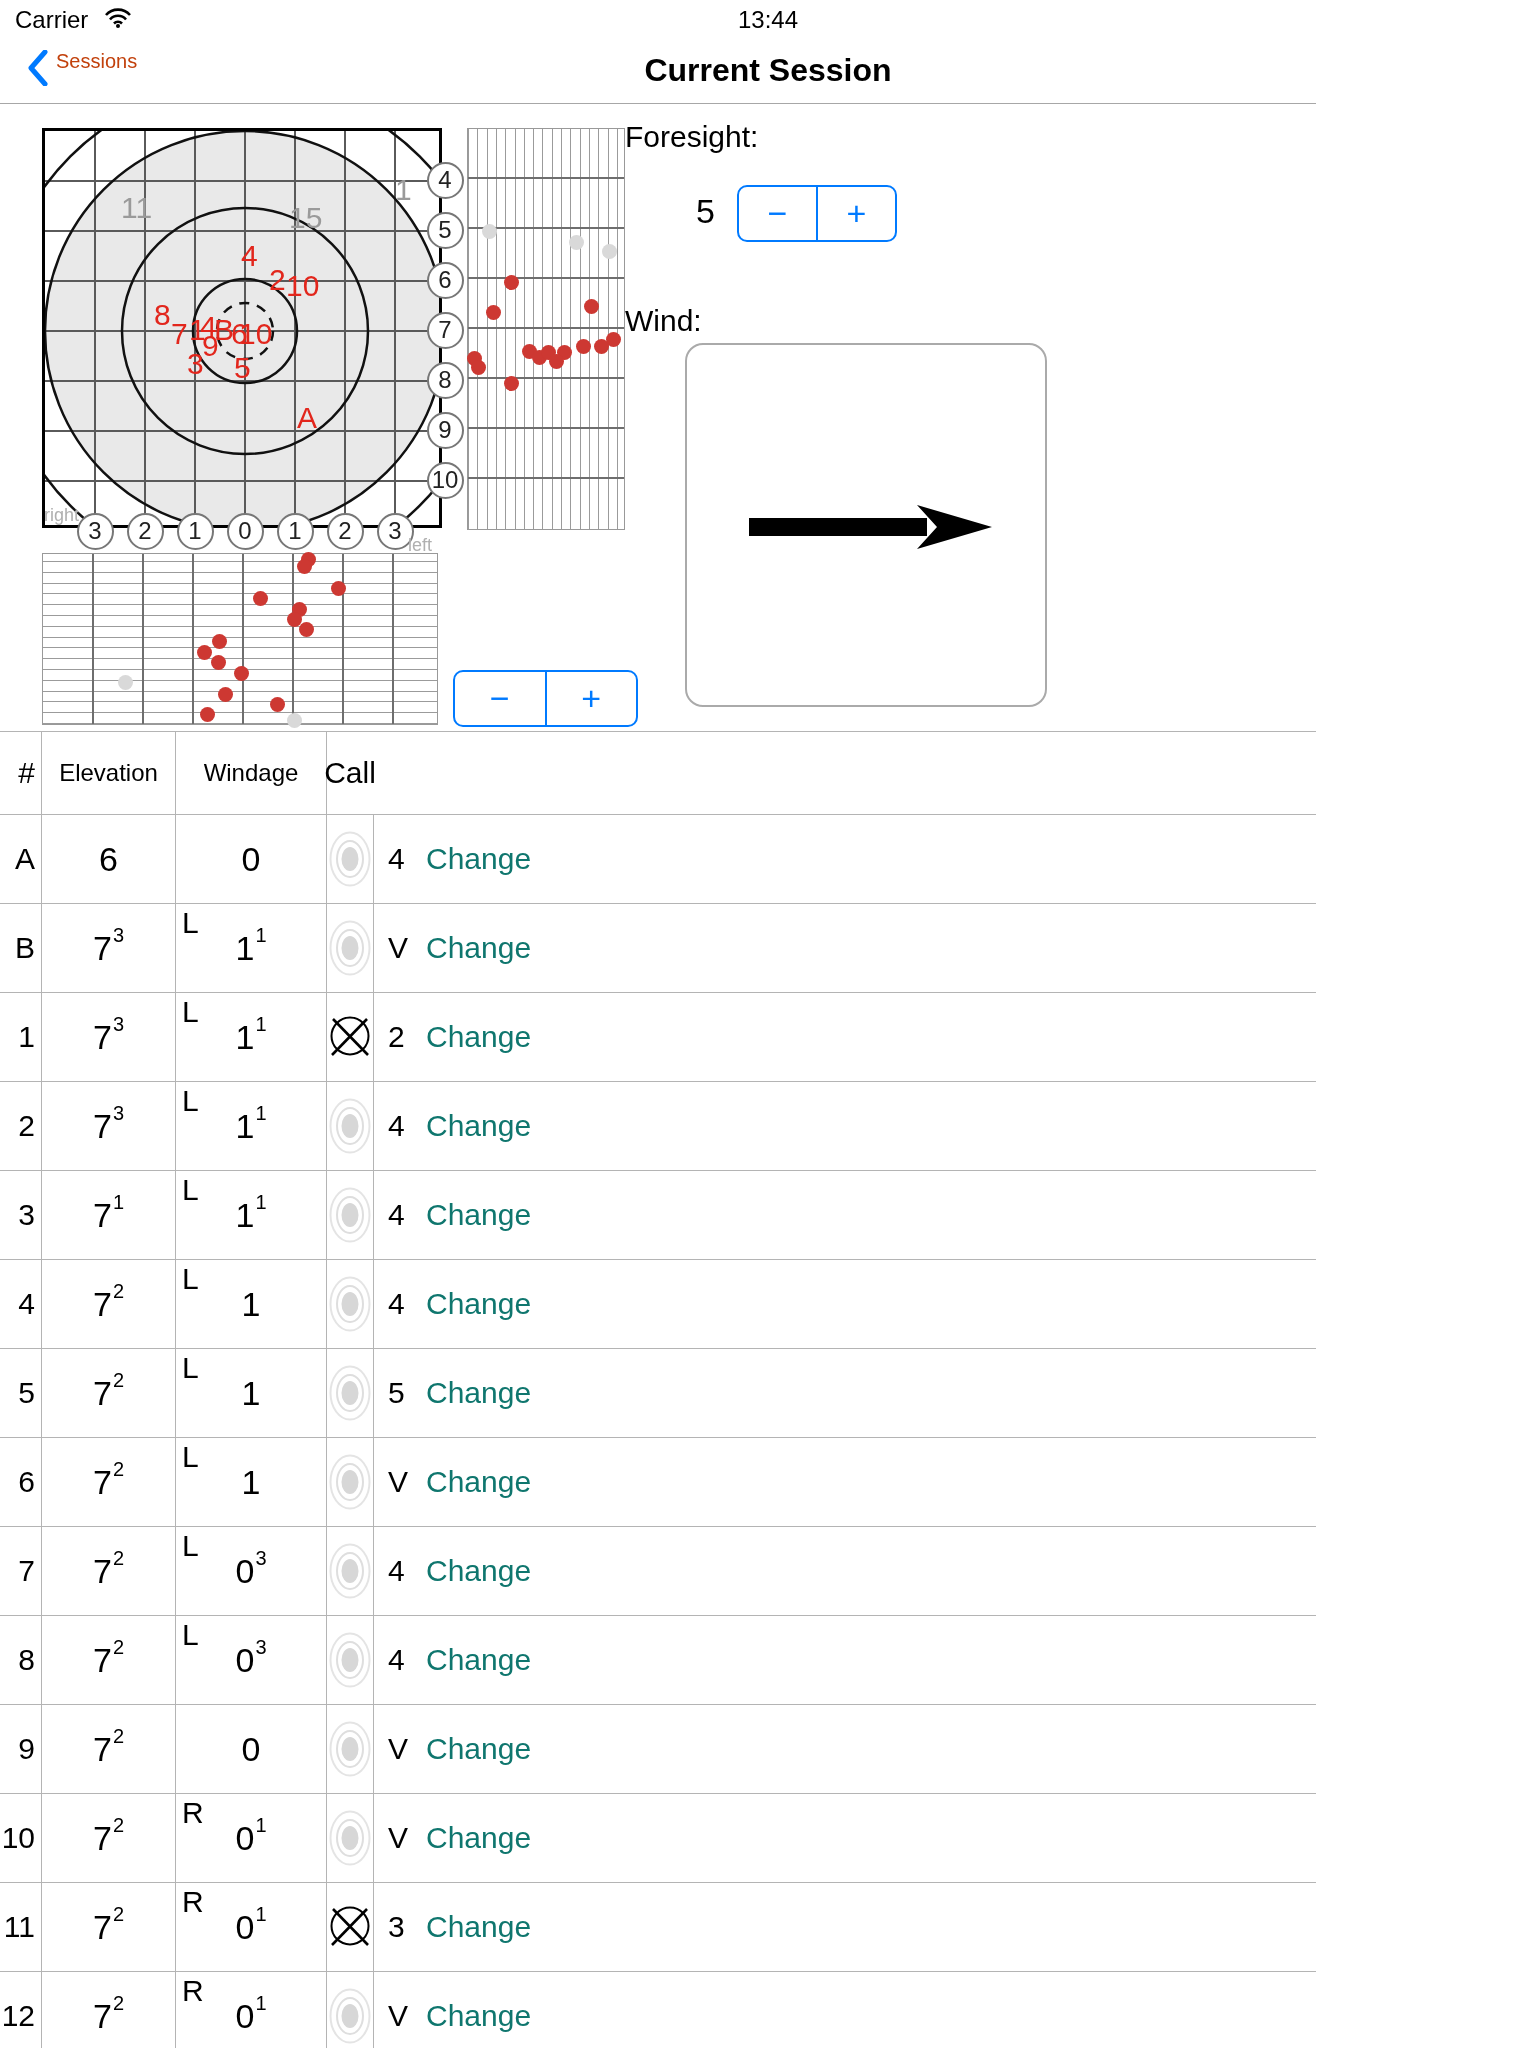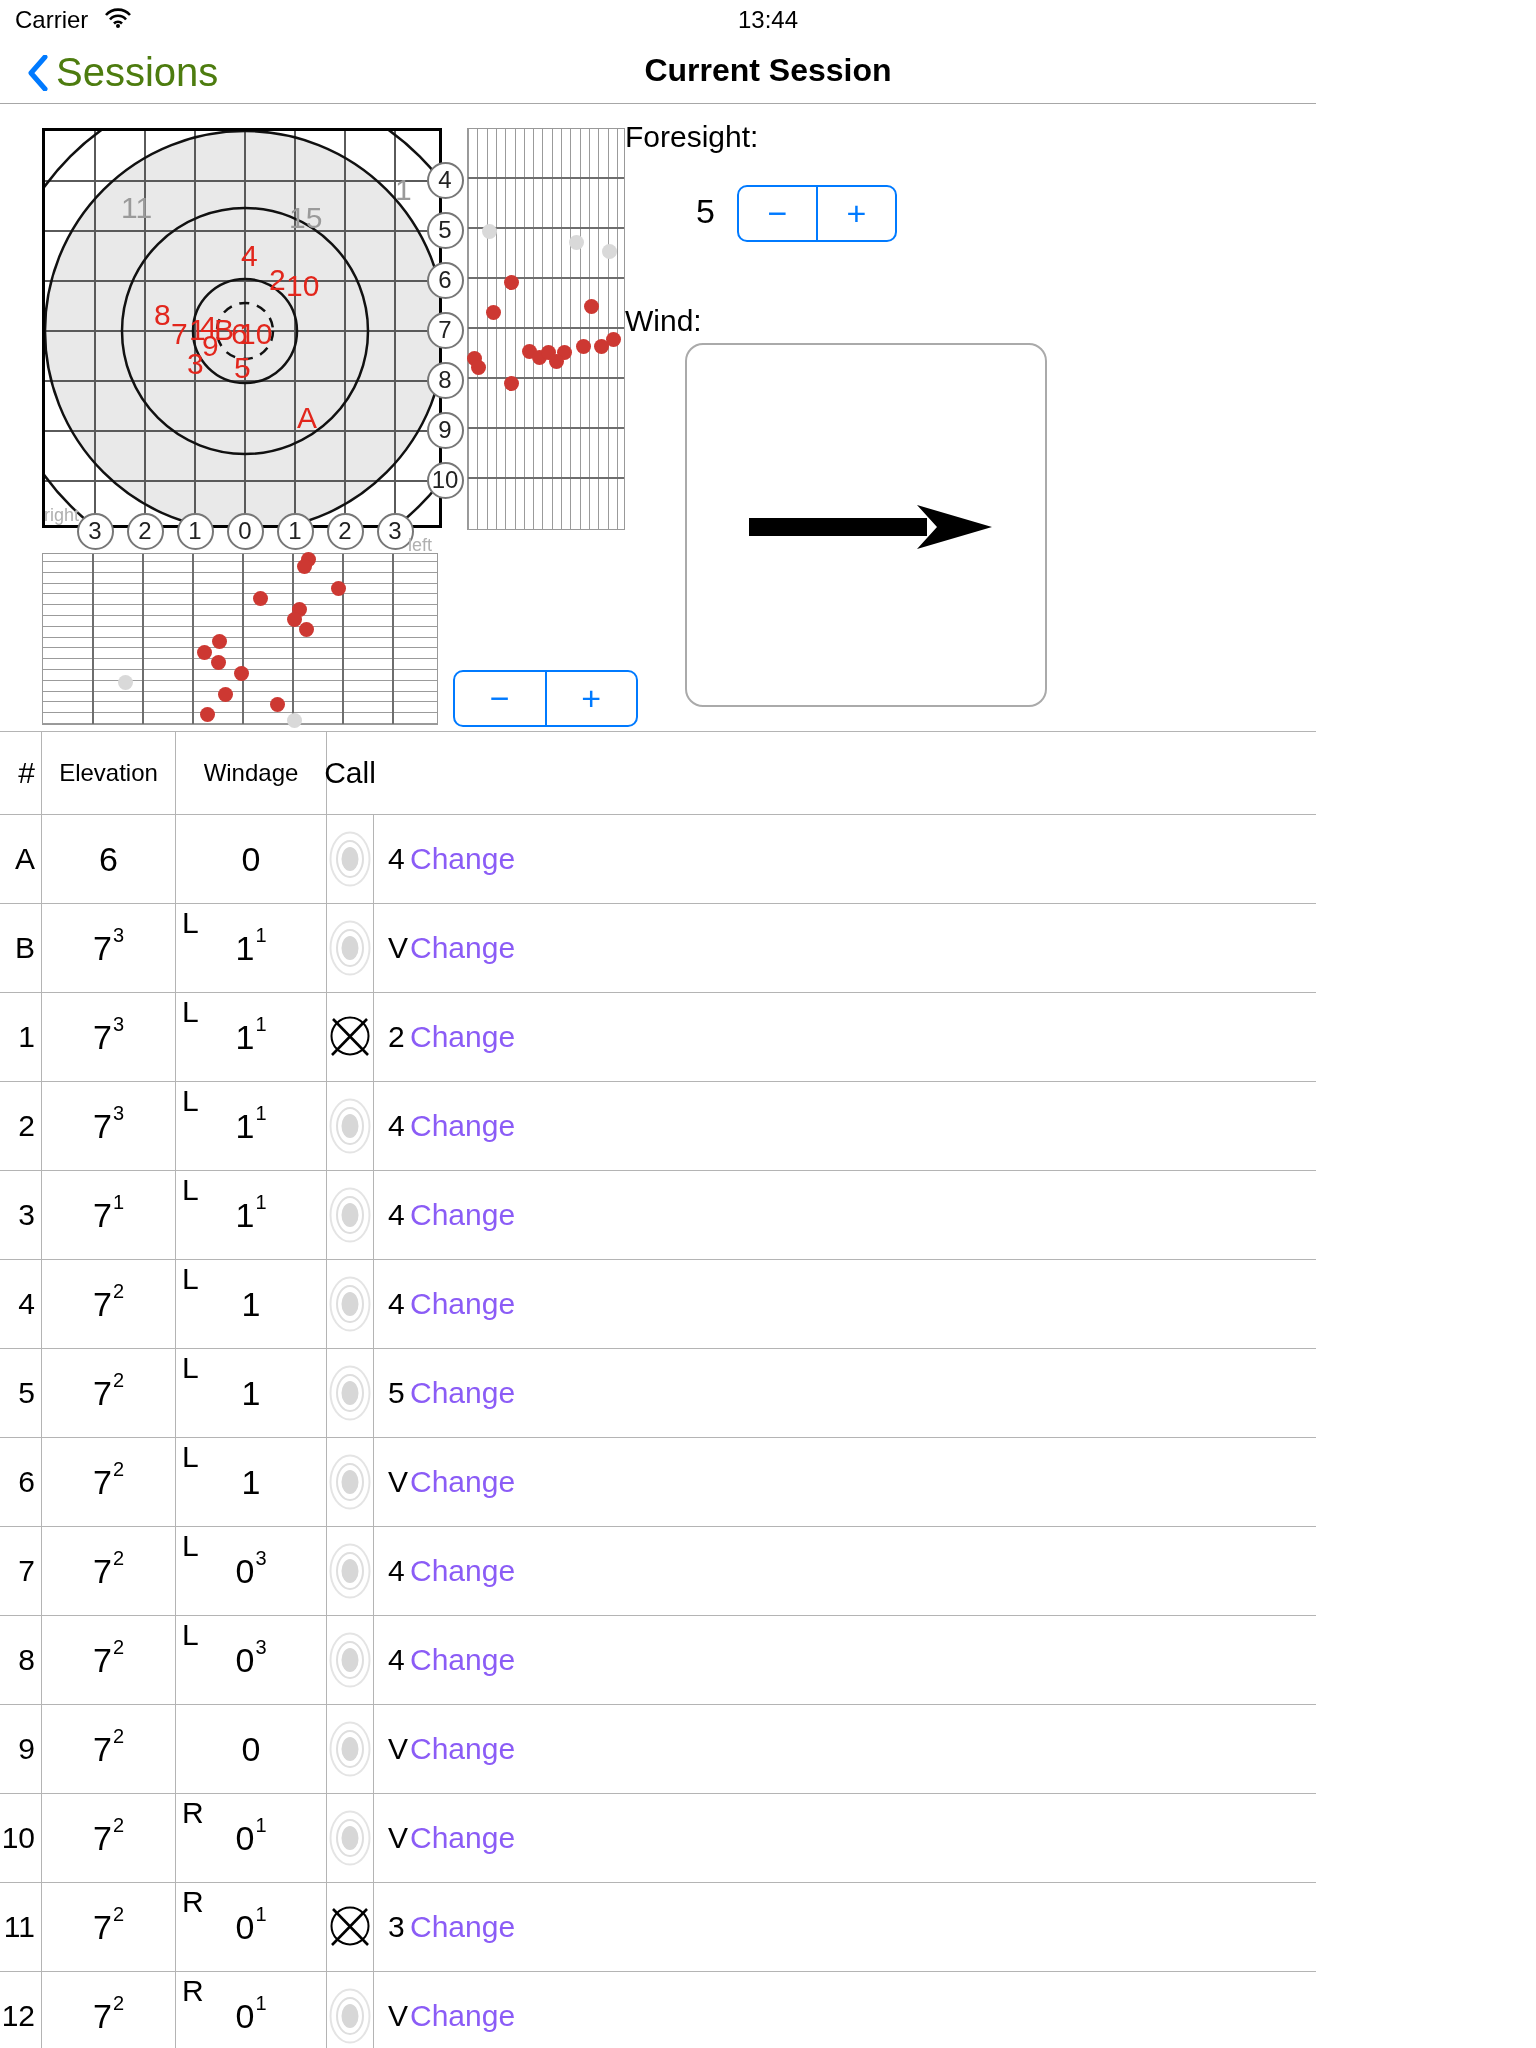--- a/index.html
+++ b/index.html
@@ -10,21 +10,21 @@
   .statusbar{position:absolute;left:0;top:0;width:1536px;height:40px;}
   .carrier{position:absolute;left:15px;top:6px;font-size:24px;}
   .wifi{position:absolute;left:105px;top:8px;}
   .time{position:absolute;left:768px;top:6px;transform:translateX(-50%);font-size:24px;}
   .battpct{position:absolute;right:80px;top:6px;font-size:24px;}
   .battery{position:absolute;right:32px;top:10px;width:40px;height:20px;background:#000;border-radius:4px;}
   .battery:after{content:"";position:absolute;right:-5px;top:6px;width:4px;height:8px;background:#000;border-radius:0 2px 2px 0;}
 
   
   .navbar{position:absolute;left:0;top:40px;width:1536px;height:63px;border-bottom:1px solid #a7a7a7;}
-  .back{position:absolute;left:28px;top:10px;display:flex;align-items:center;color:#4d7c0f;font-size:40px;cursor:pointer;}
+  .back{position:absolute;left:28px;top:10px;display:flex;color:#c2410c;font-size:20px;cursor:pointer;}
   .back svg{margin-right:8px;}
   .navtitle{position:absolute;left:768px;top:12px;transform:translateX(-50%);font-size:32px;font-weight:bold;}
   .share{position:absolute;left:1456px;top:2px;width:44px;height:52px;cursor:pointer;}
 
   
   .target{position:absolute;left:42px;top:128px;width:400px;height:400px;border:3px solid #000;box-sizing:border-box;}
   .target-clip{position:absolute;inset:0;overflow:hidden;}
   .scale-circle{position:absolute;width:37px;height:37px;border:2px solid #777;border-radius:50%;
     background:#fff;box-sizing:border-box;display:flex;align-items:center;justify-content:center;
     font-size:24px;color:#222;}
@@ -61,21 +61,21 @@
   .cell{position:relative;display:flex;align-items:center;box-sizing:border-box;}
   .cell.b{border-left:1px solid #b4b4b4;}
   .c-num{justify-content:flex-end;padding-right:6px;font-size:30px;}
   .c-elev{justify-content:center;font-size:34px;}
   .c-wind{justify-content:center;font-size:34px;}
   .c-call{justify-content:center;}
   .c-score{justify-content:flex-start;padding-left:14px;font-size:30px;}
   .head .c-elev,.head .c-wind{font-size:24px;}
   .sup{font-size:20px;position:relative;top:-13px;margin-left:1px;}
   .dirLR{position:absolute;left:6px;top:2px;font-size:30px;}
-  .chg{color:#8b5cf6;cursor:pointer;}
+  .chg{color:#0f766e;margin-left:16px;cursor:pointer;}
   .scoreval{min-width:22px;}
 </style>
 </head>
 <body>
 
 <div class="screen">
 
   <div class="statusbar">
     <span class="carrier">Carrier</span>
     <span class="wifi">

